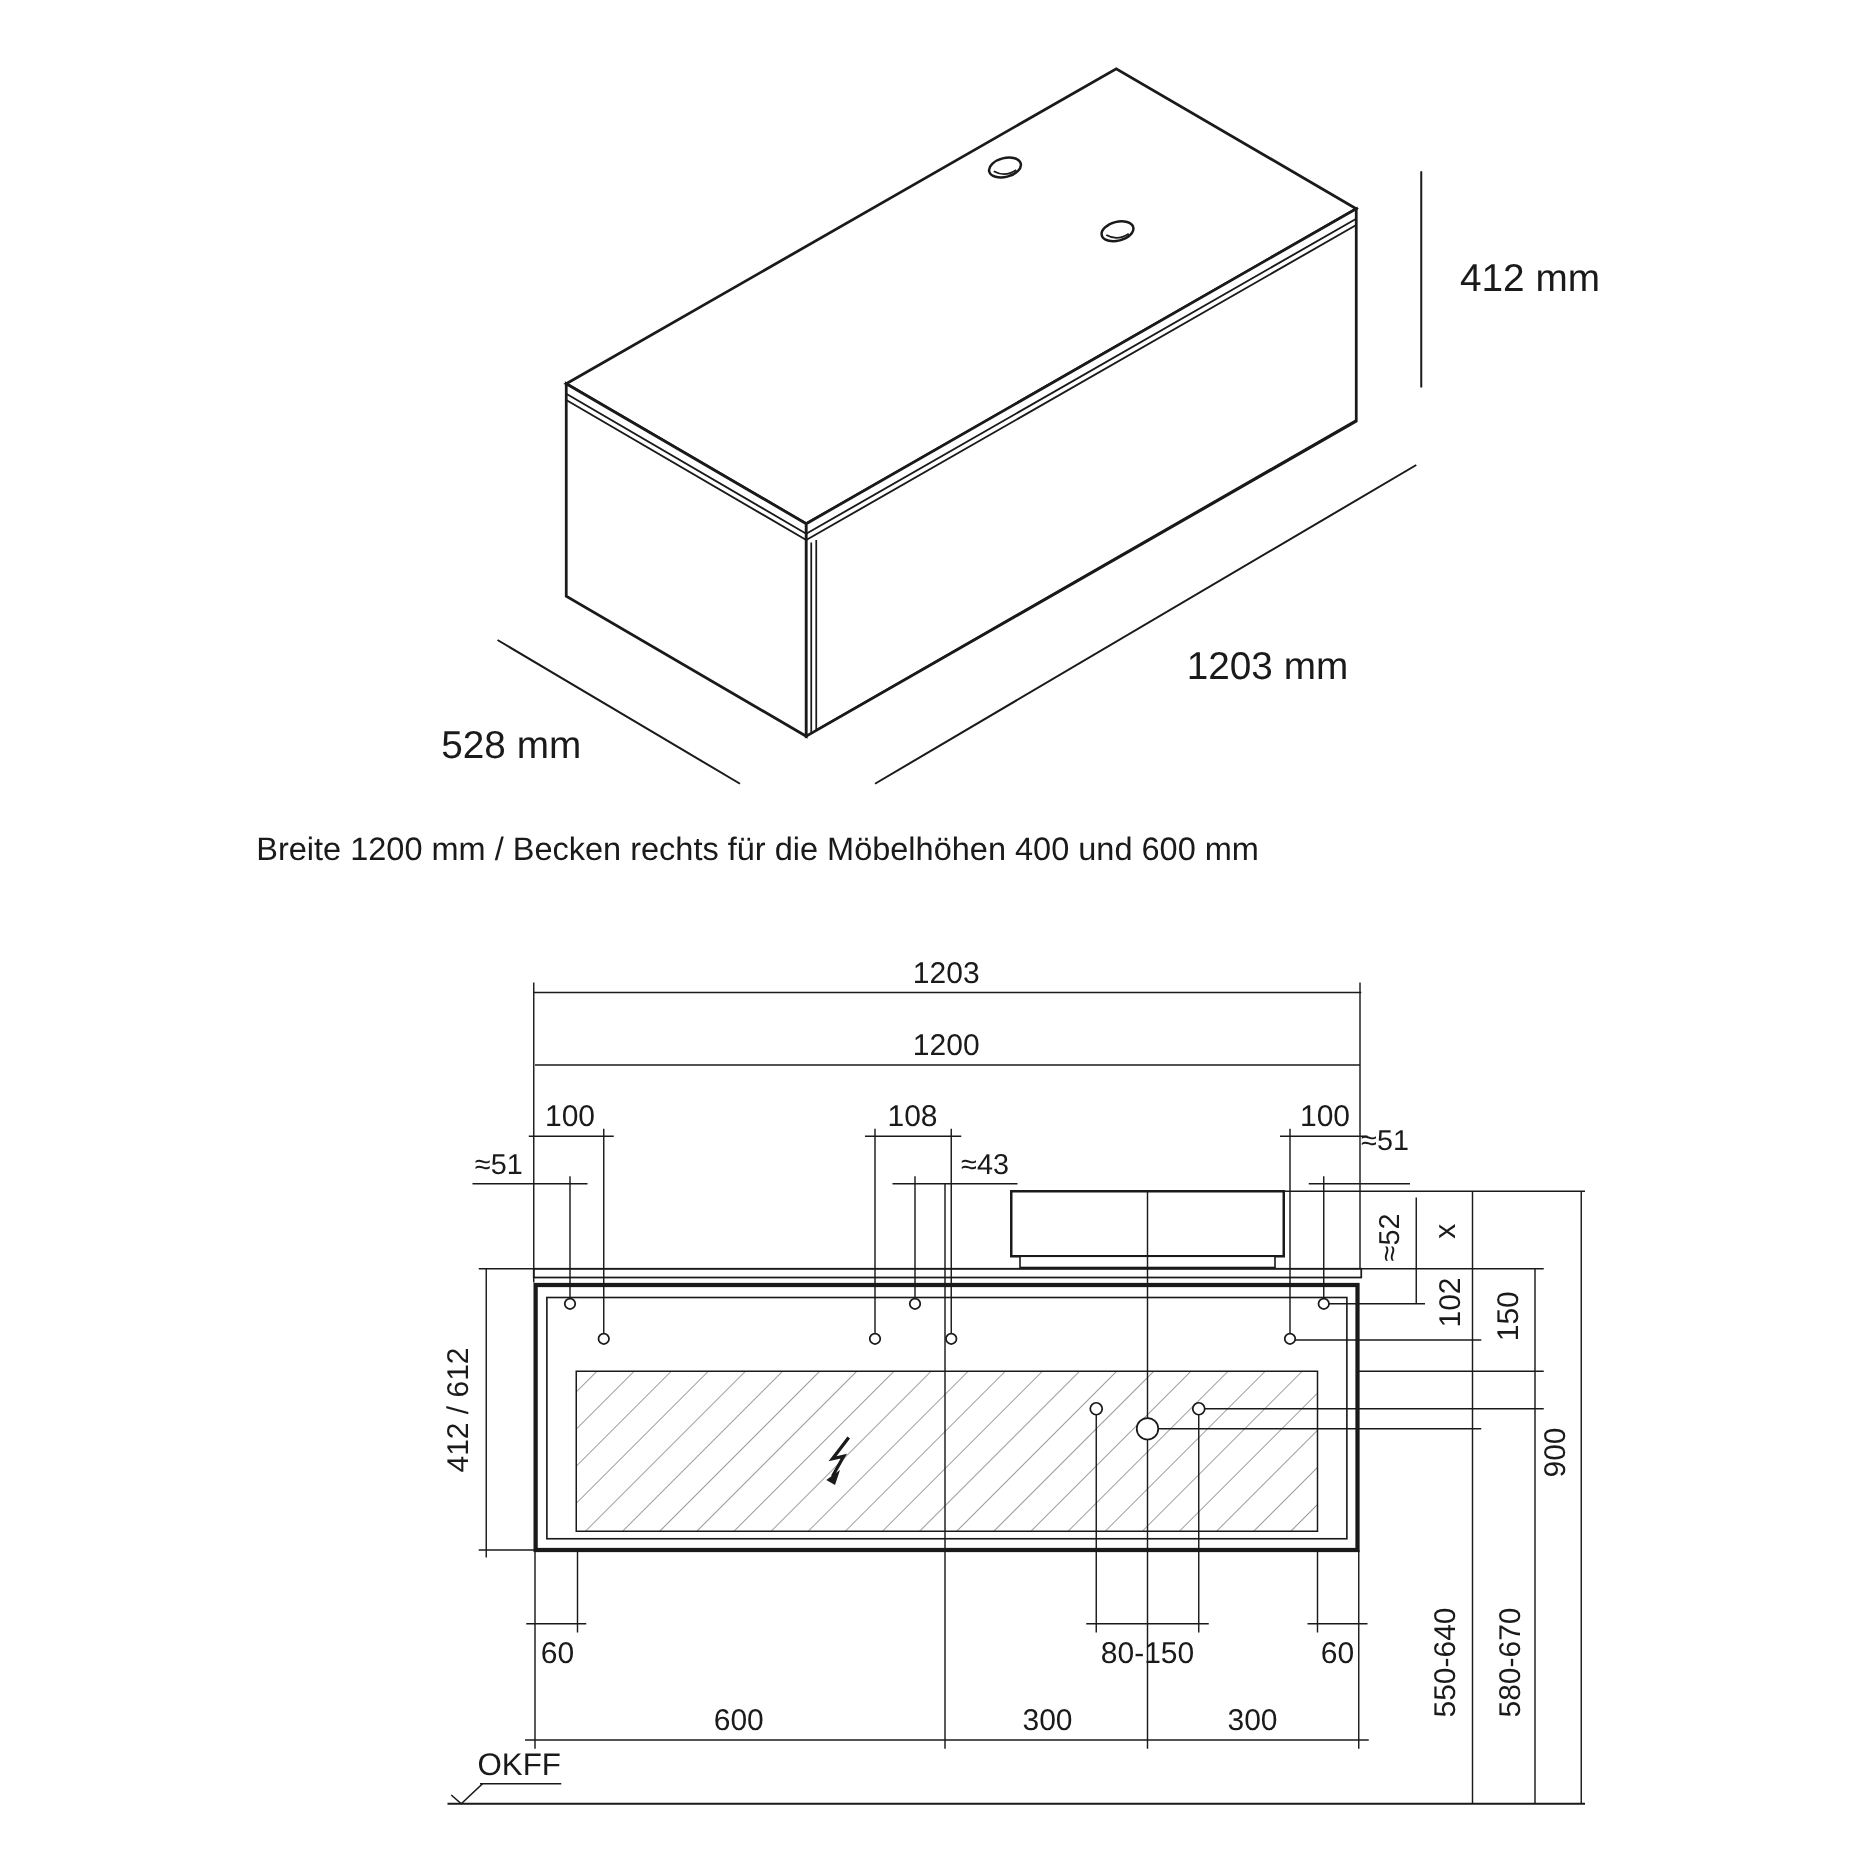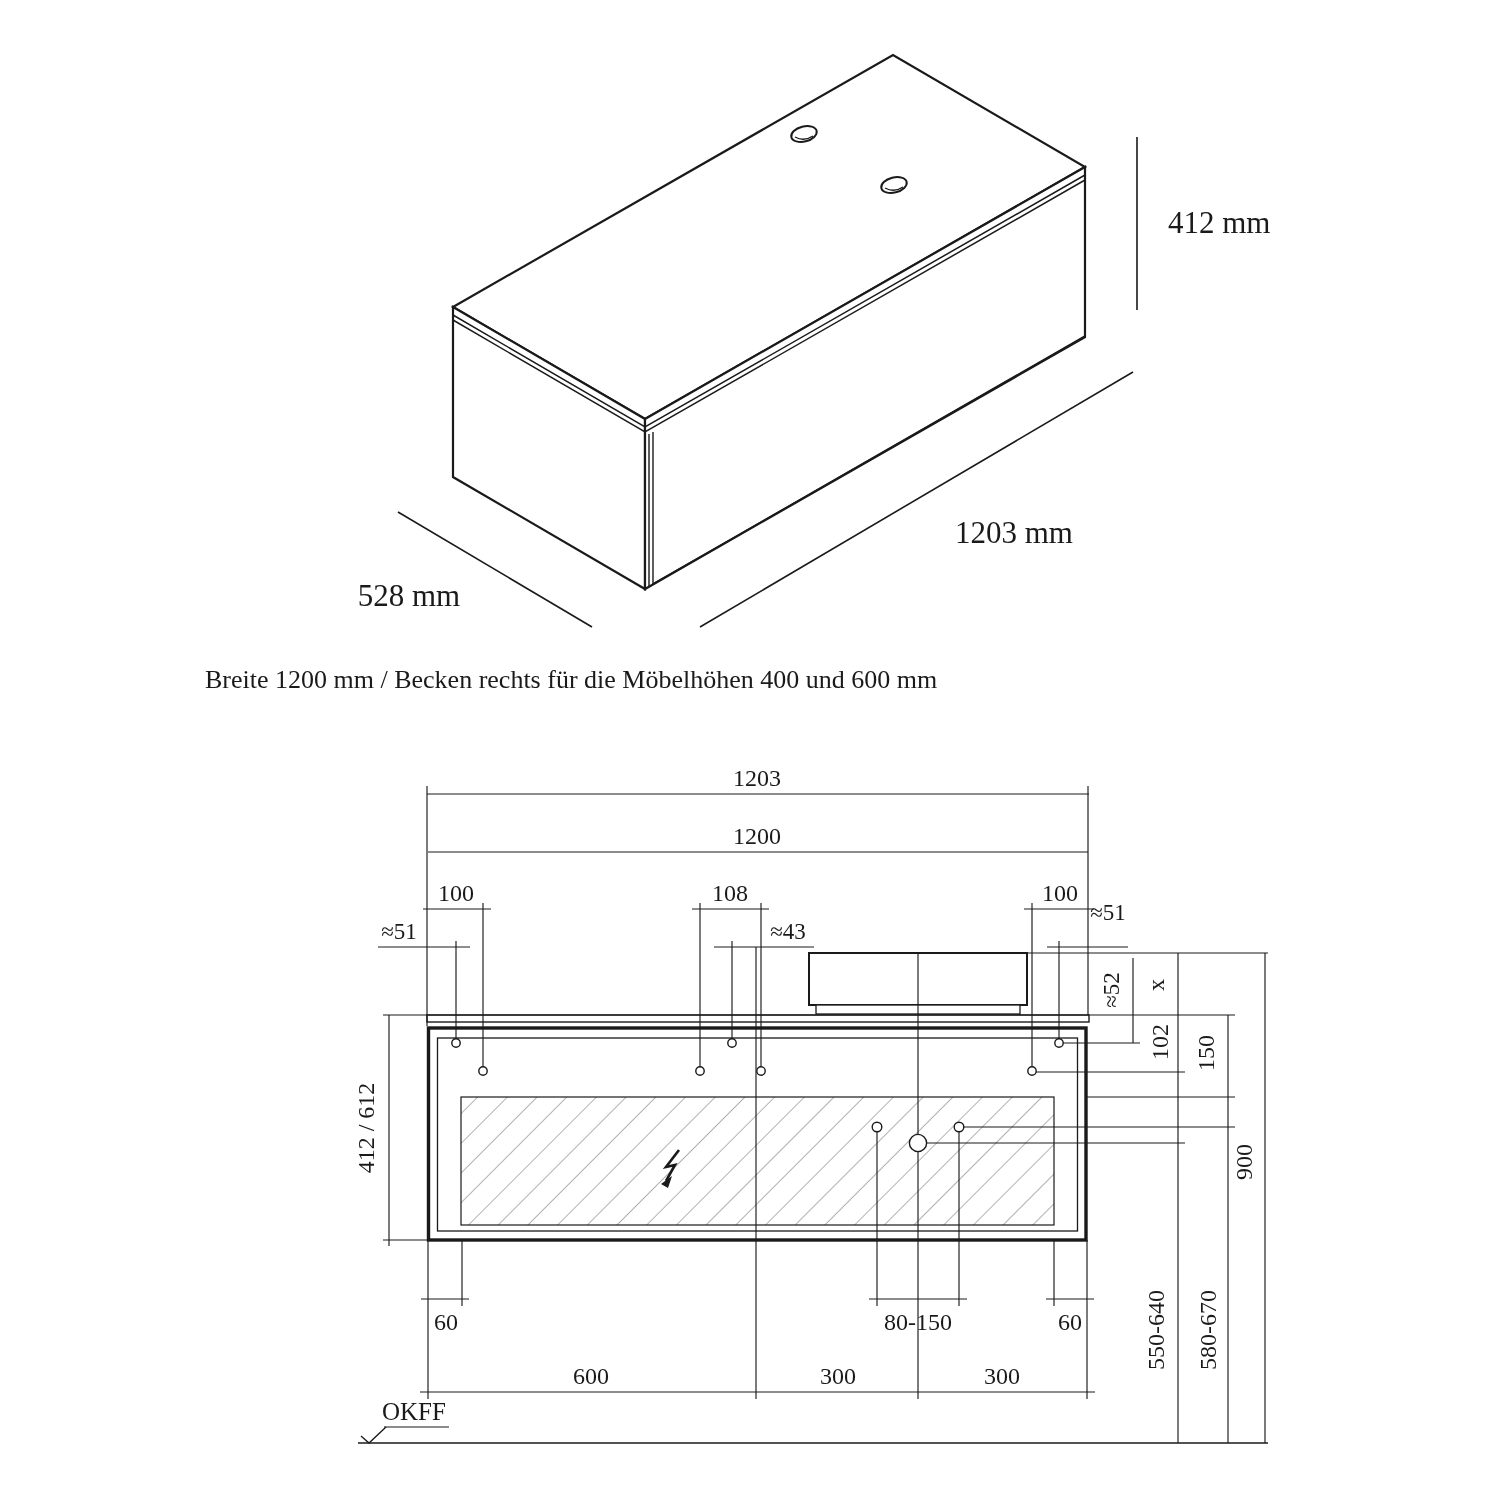--- a/index.html
+++ b/index.html
@@ -1,17 +1,17 @@
 <!DOCTYPE html>
 <html><head>
 <meta charset="utf-8">
 <style>
   html,body{margin:0;padding:0;background:#fff;}
   .page{position:relative;width:1292px;height:1500px;background:#fff;overflow:hidden;
-        font-family:Liberation Serif, serif;}
+        font-family:Liberation Sans, sans-serif;}
   svg text{fill:#1a1a1a;}
   .dim-txt{font-size:24px;}
   .dim-txt-sm{font-size:23px;}
   .iso-txt{font-size:31px;}
   .caption-txt{font-size:26px;}
   .okff-txt{font-size:25px;}
 </style>
 </head>
 <body>
 

